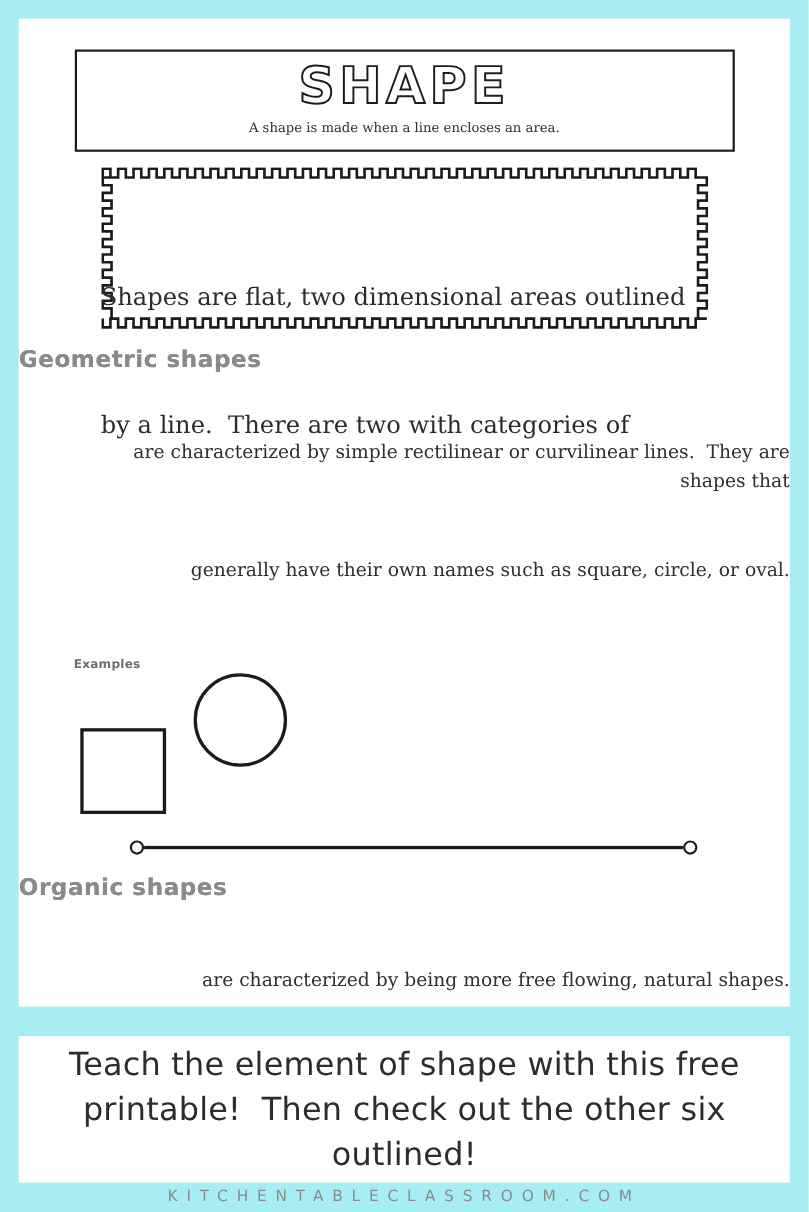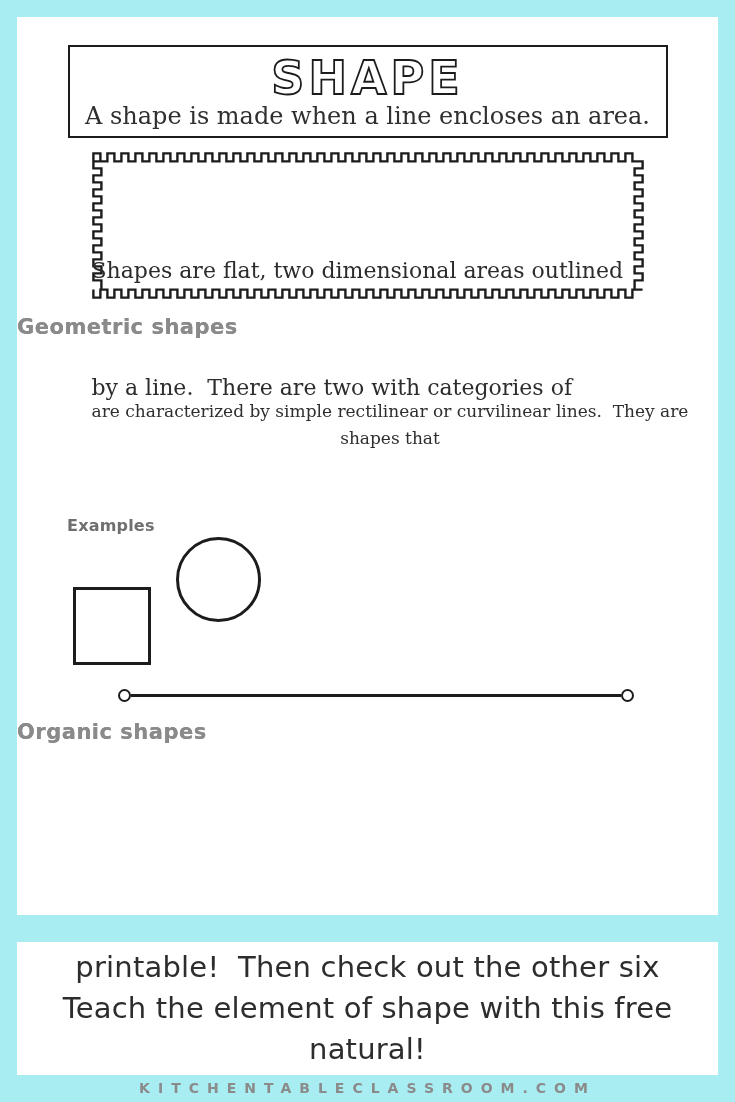--- a/index.html
+++ b/index.html
@@ -17,41 +17,41 @@
     text-align:center; padding-top:6px;
   }
   .shape-title {
     font-family:"DejaVu Sans", sans-serif;
     font-size:46px; font-weight:bold; letter-spacing:4px; line-height:50px;
     color:var(--ink,#222);
   }
   @supports (-webkit-text-stroke: 1px black) {
     .shape-title { color:transparent; -webkit-text-stroke:1.8px var(--ink,#222); }
   }
-  .subtitle { font-size:24px; color:#2f2f2f; line-height:26px; white-space:pre-wrap; }
+  .subtitle { font-size:12px; color:#2f2f2f; line-height:26px; white-space:pre-wrap; }
 
   
   .zigzag-box { position:relative; width:552px; height:147px; margin:14px auto 0; }
   .zigzag-box svg { position:absolute; left:0; top:0; }
   .zigzag-text { position:relative; padding-top:21px; text-align:left;
     font-size:22px; line-height:39px; color:#2c2c2c; white-space:pre-wrap; }
 
   
   .section-heading {
     margin-top:16px; 
     font-family:"DejaVu Sans", sans-serif; font-weight:bold;
     font-size:21px; line-height:25px; color:var(--heading-gray,#8a8a8a);
     letter-spacing:0.5px; text-shadow:0 0 0.6px var(--heading-gray,#8a8a8a);
   }
-  .desc { margin-top:4px; text-align:center; font-size:17px; line-height:27px;
+  .desc { margin-top:4px; text-align:right; font-size:17px; line-height:27px;
     color:#2e2e2e; white-space:pre-wrap;margin-left:45px; }
   .labels-row {
     display:flex; justify-content:space-between; margin-top:10px;
     font-family:"DejaVu Sans", sans-serif; font-weight:bold;
-    font-size:16px; color:var(--label-gray,#6f6f6f); letter-spacing:0.2px;
+    font-size:11px; color:var(--label-gray,#6f6f6f); letter-spacing:0.2px;
   }
   .labels-row.geo { padding:0 74px 0 50px; }
 
   
   .geo-shapes { position:relative; height:145px; }
   .geo-square { position:absolute; left:56px; top:52px; width:78px; height:78px;
     border:3px solid var(--ink,#1a1a1a); background:#fff; }
   .geo-circle { position:absolute; left:159px; top:2px; width:85px; height:85px;
     border:3.5px solid var(--ink,#1a1a1a); border-radius:50%; background:#fff; }
 
@@ -63,21 +63,21 @@
 
   .organic-heading { margin-top:18px; }
 
   
   .banner { width:701px; height:133px; background:#fff; margin-top:27px;
     text-align:center; padding-top:5px;
     font-family:"DejaVu Sans", sans-serif; color:var(--banner-text,#2d2d2d); }
   .banner-line { font-size:29px; line-height:41px; letter-spacing:0.2px; white-space:pre-wrap; }
   .band-site { text-align:center; line-height:27px; height:24px;
     font-family:"DejaVu Sans", sans-serif; font-size:14px;
-    letter-spacing:8px; color:var(--site-gray,#8b8b8b);font-weight:bold; }
+    letter-spacing:8px; color:var(--site-gray,#8b8b8b); }
 </style>
 </head>
 <body>
 
 <div class="frame">
 
   <div class="page">
 
     <div class="title-box">
       <div class="shape-title">SHAPE</div>
@@ -90,41 +90,46 @@
         </svg>
       <div class="zigzag-text">
         <div>Shapes are flat, two dimensional areas outlined</div>
         <div>by a line.  There are two with categories of</div>
       </div>
     </div>
 
     <div class="section-heading">Geometric shapes</div>
     <div class="desc">
       <div>are characterized by simple rectilinear or curvilinear lines.  They are shapes that</div>
+      <div>generally have their own names such as square, circle, or oval.</div>
     </div>
 
     <div class="labels-row geo">
       <span>Examples</span>
     </div>
 
     <div class="geo-shapes">
       <div class="geo-square"></div>
       <div class="geo-circle"></div>
     </div>
 
     <div class="divider">
       <span class="dot"></span>
       <span class="line"></span>
       <span class="dot"></span>
     </div>
 
     <div class="section-heading organic-heading">Organic shapes</div>
+    <div class="desc">
+      <div>are characterized by being more free flowing, natural shapes.</div>
+      
+    </div>
 
   </div>
 
   <div class="banner">
+    <div class="banner-line">Teach the element of shape with this free</div>
     <div class="banner-line">printable!  Then check out the other six</div>
-    <div class="banner-line">Teach the element of shape with this free</div>
-    <div class="banner-line">natural!</div>
+    <div class="banner-line">outlined!</div>
   </div>
 
   <div class="band-site">KITCHENTABLECLASSROOM.COM</div>
 </div>
 
 </body></html>

